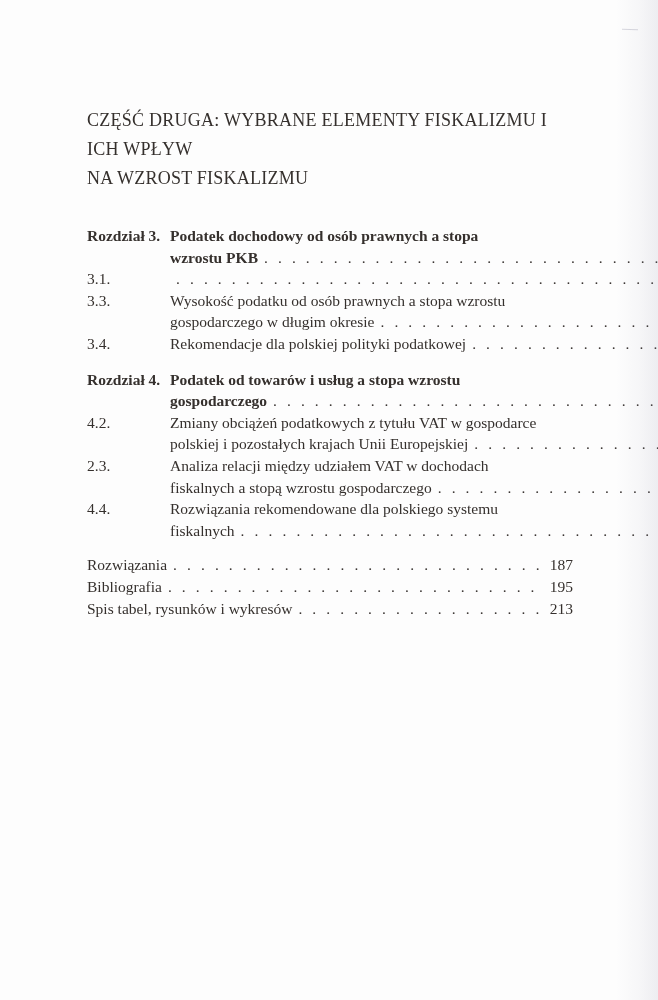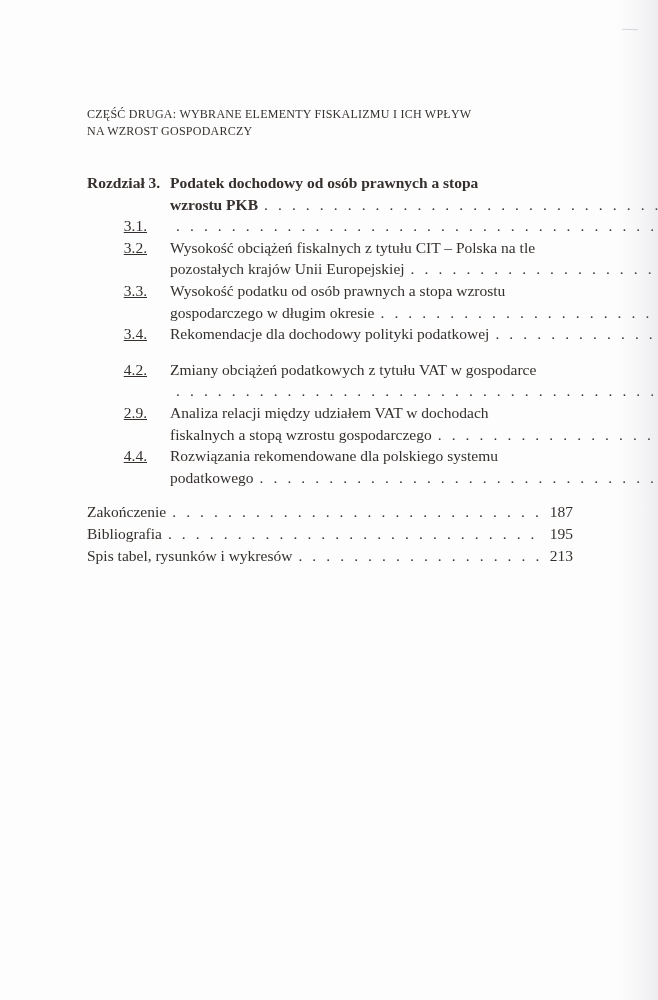--- a/index.html
+++ b/index.html
@@ -43,38 +43,37 @@
   }
   .content {
     position: absolute;
     left: 87px;
     top: 106px;
     width: 486px;
     font-size: 15.5px;
     line-height: 21.6px;
   }
   .part-header {
-    font-size: 12px;
-    line-height: 17px;
+    font-size: 18px;
+    line-height: 29px;
     letter-spacing: 0.25px;
   }
   .toc-chapter-first { margin-top: 32px; }
   .toc-chapter-next  { margin-top: 14px; }
   .back-matter       { margin-top: 13px; }
   .entry-grid {
     display: grid;
     grid-template-columns: 83px 1fr;
   }
   .ch-label {
     font-weight: bold;
   }
   .sec-num {
-    text-align: right;
+    text-align: left;
     padding-right: 23px;
-    text-decoration: underline;
   }
   .bold { font-weight: bold; }
 
   .dotline {
     display: flex;
     align-items: baseline;
     width: 100%;
   }
   .dotline .txt { white-space: nowrap; font-family: Liberation Serif, serif; }
   .dots {
@@ -99,21 +98,21 @@
   }
 </style>
 </head>
 <body>
 
 <div class="page">
   <div class="content">
 
     <div class="part-header">
       <div>CZĘŚĆ DRUGA: WYBRANE ELEMENTY FISKALIZMU I ICH WPŁYW</div>
-      <div>NA WZROST GOSPODARCZY</div>
+      <div>NA WZROST FISKALIZMU</div>
     </div>
 
     <div class="toc-chapter-first">
       <div class="entry-grid">
         <span class="ch-label">Rozdział 3.</span>
         <div>
           <div class="bold">Podatek dochodowy od osób prawnych a stopa</div>
           <div class="dotline">
             <span class="txt bold">wzrostu PKB</span>
             <span class="dots"></span>
@@ -125,98 +124,99 @@
       <div class="entry-grid">
         <span class="sec-num">3.1.</span>
         <div>
           <div class="dotline">
             <span class="dots"></span>
 
           </div>
         </div>
       </div>
 
-      <div class="entry-grid">
-        <span class="sec-num">3.2.</span>
-        <div>
-          <div>Wysokość obciążeń fiskalnych z tytułu CIT – Polska na tle</div>
-          <div class="dotline">
-            <span class="txt">pozostałych krajów Unii Europejskiej</span>
-            <span class="dots"></span>
-
-          </div>
-        </div>
-      </div>
 
       <div class="entry-grid">
         <span class="sec-num">3.3.</span>
         <div>
           <div>Wysokość podatku od osób prawnych a stopa wzrostu</div>
           <div class="dotline">
             <span class="txt">gospodarczego w długim okresie</span>
             <span class="dots"></span>
 
           </div>
         </div>
       </div>
 
       <div class="entry-grid">
         <span class="sec-num">3.4.</span>
         <div>
           <div class="dotline">
-            <span class="txt">Rekomendacje dla dochodowy polityki podatkowej</span>
+            <span class="txt">Rekomendacje dla polskiej polityki podatkowej</span>
             <span class="dots"></span>
 
           </div>
         </div>
       </div>
     </div>
 
     <div class="toc-chapter-next">
+      <div class="entry-grid">
+        <span class="ch-label">Rozdział 4.</span>
+        <div>
+          <div class="bold">Podatek od towarów i usług a stopa wzrostu</div>
+          <div class="dotline">
+            <span class="txt bold">gospodarczego</span>
+            <span class="dots"></span>
+
+          </div>
+        </div>
+      </div>
 
 
       <div class="entry-grid">
         <span class="sec-num">4.2.</span>
         <div>
           <div>Zmiany obciążeń podatkowych z tytułu VAT w gospodarce</div>
           <div class="dotline">
-            <span class="dots"></span>
-
-          </div>
-        </div>
-      </div>
-
-      <div class="entry-grid">
-        <span class="sec-num">2.9.</span>
+            <span class="txt">polskiej i pozostałych krajach Unii Europejskiej</span>
+            <span class="dots"></span>
+
+          </div>
+        </div>
+      </div>
+
+      <div class="entry-grid">
+        <span class="sec-num">2.3.</span>
         <div>
           <div>Analiza relacji między udziałem VAT w dochodach</div>
           <div class="dotline">
             <span class="txt">fiskalnych a stopą wzrostu gospodarczego</span>
             <span class="dots"></span>
 
           </div>
         </div>
       </div>
 
       <div class="entry-grid">
         <span class="sec-num">4.4.</span>
         <div>
           <div>Rozwiązania rekomendowane dla polskiego systemu</div>
           <div class="dotline">
-            <span class="txt">podatkowego</span>
+            <span class="txt">fiskalnych</span>
             <span class="dots"></span>
 
           </div>
         </div>
       </div>
     </div>
 
     <div class="back-matter">
       <div class="dotline">
-        <span class="txt">Zakończenie</span>
+        <span class="txt">Rozwiązania</span>
         <span class="dots"></span>
         <span class="pg">187</span>
       </div>
       <div class="dotline">
         <span class="txt">Bibliografia</span>
         <span class="dots"></span>
         <span class="pg">195</span>
       </div>
       <div class="dotline">
         <span class="txt">Spis tabel, rysunków i wykresów</span>

